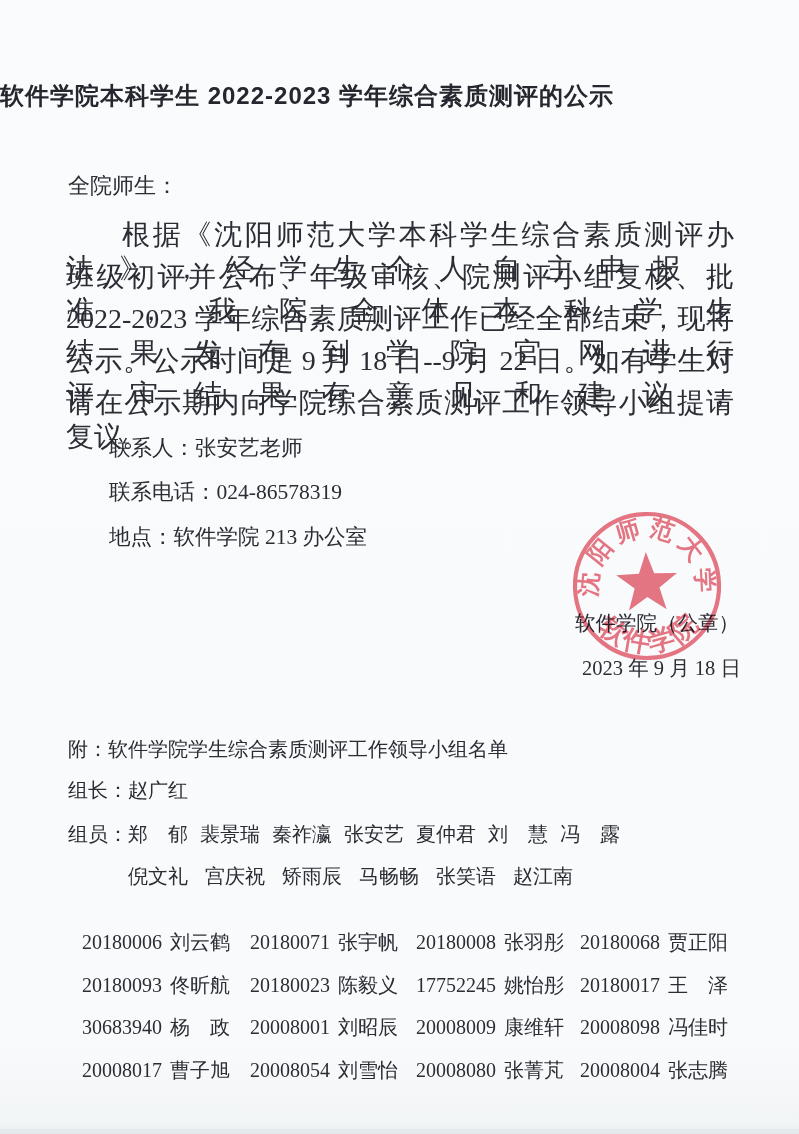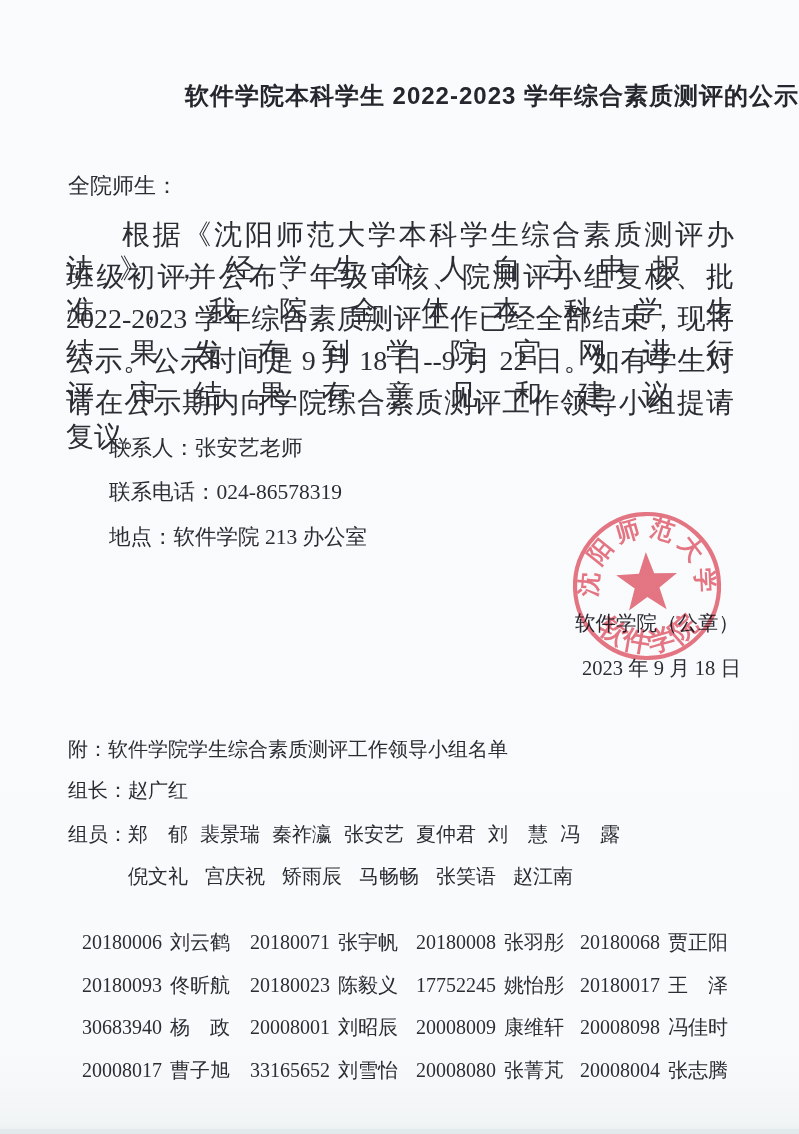--- a/index.html
+++ b/index.html
@@ -11,21 +11,21 @@
     color: #2c2c34;
   }
   .page {
     position: relative;
     width: 799px; height: 1134px;
     background: linear-gradient(180deg, #fafbfc 0%, #f9fafb 92%, #f2f5f6 99%, #e7edef 100%);
   }
   .abs { position: absolute; white-space: nowrap; }
   .doc-title {
     top: 80px; left: 0; width: 799px;
-    text-align: right;
+    text-align: left;
     font-family: "Liberation Sans", "DejaVu Sans", sans-serif;
     font-weight: 700;
     font-size: 24px;
     letter-spacing: 1px;
     color: #26262e;
   }
   .salutation { top: 171px; left: 68px; font-size: 22px; }
   .bline {
     left: 66px; width: 668px;
     font-size: 28px; line-height: 34px;
@@ -140,19 +140,19 @@
     <span class="student-cell"><span>20180068</span><span class="name">贾正阳</span></span>
     <span class="student-cell"><span>20180093</span><span class="name">佟昕航</span></span>
     <span class="student-cell"><span>20180023</span><span class="name">陈毅义</span></span>
     <span class="student-cell"><span>17752245</span><span class="name">姚怡彤</span></span>
     <span class="student-cell"><span>20180017</span><span class="name">王　泽</span></span>
     <span class="student-cell"><span>30683940</span><span class="name">杨　政</span></span>
     <span class="student-cell"><span>20008001</span><span class="name">刘昭辰</span></span>
     <span class="student-cell"><span>20008009</span><span class="name">康维轩</span></span>
     <span class="student-cell"><span>20008098</span><span class="name">冯佳时</span></span>
     <span class="student-cell"><span>20008017</span><span class="name">曹子旭</span></span>
-    <span class="student-cell"><span>33165652</span><span class="name">刘雪怡</span></span>
+    <span class="student-cell"><span>20008054</span><span class="name">刘雪怡</span></span>
     <span class="student-cell"><span>20008080</span><span class="name">张菁芃</span></span>
     <span class="student-cell"><span>20008004</span><span class="name">张志腾</span></span>
   </div>
 
   <div class="paper-edge"></div>
 </div>
 
 </body></html>

